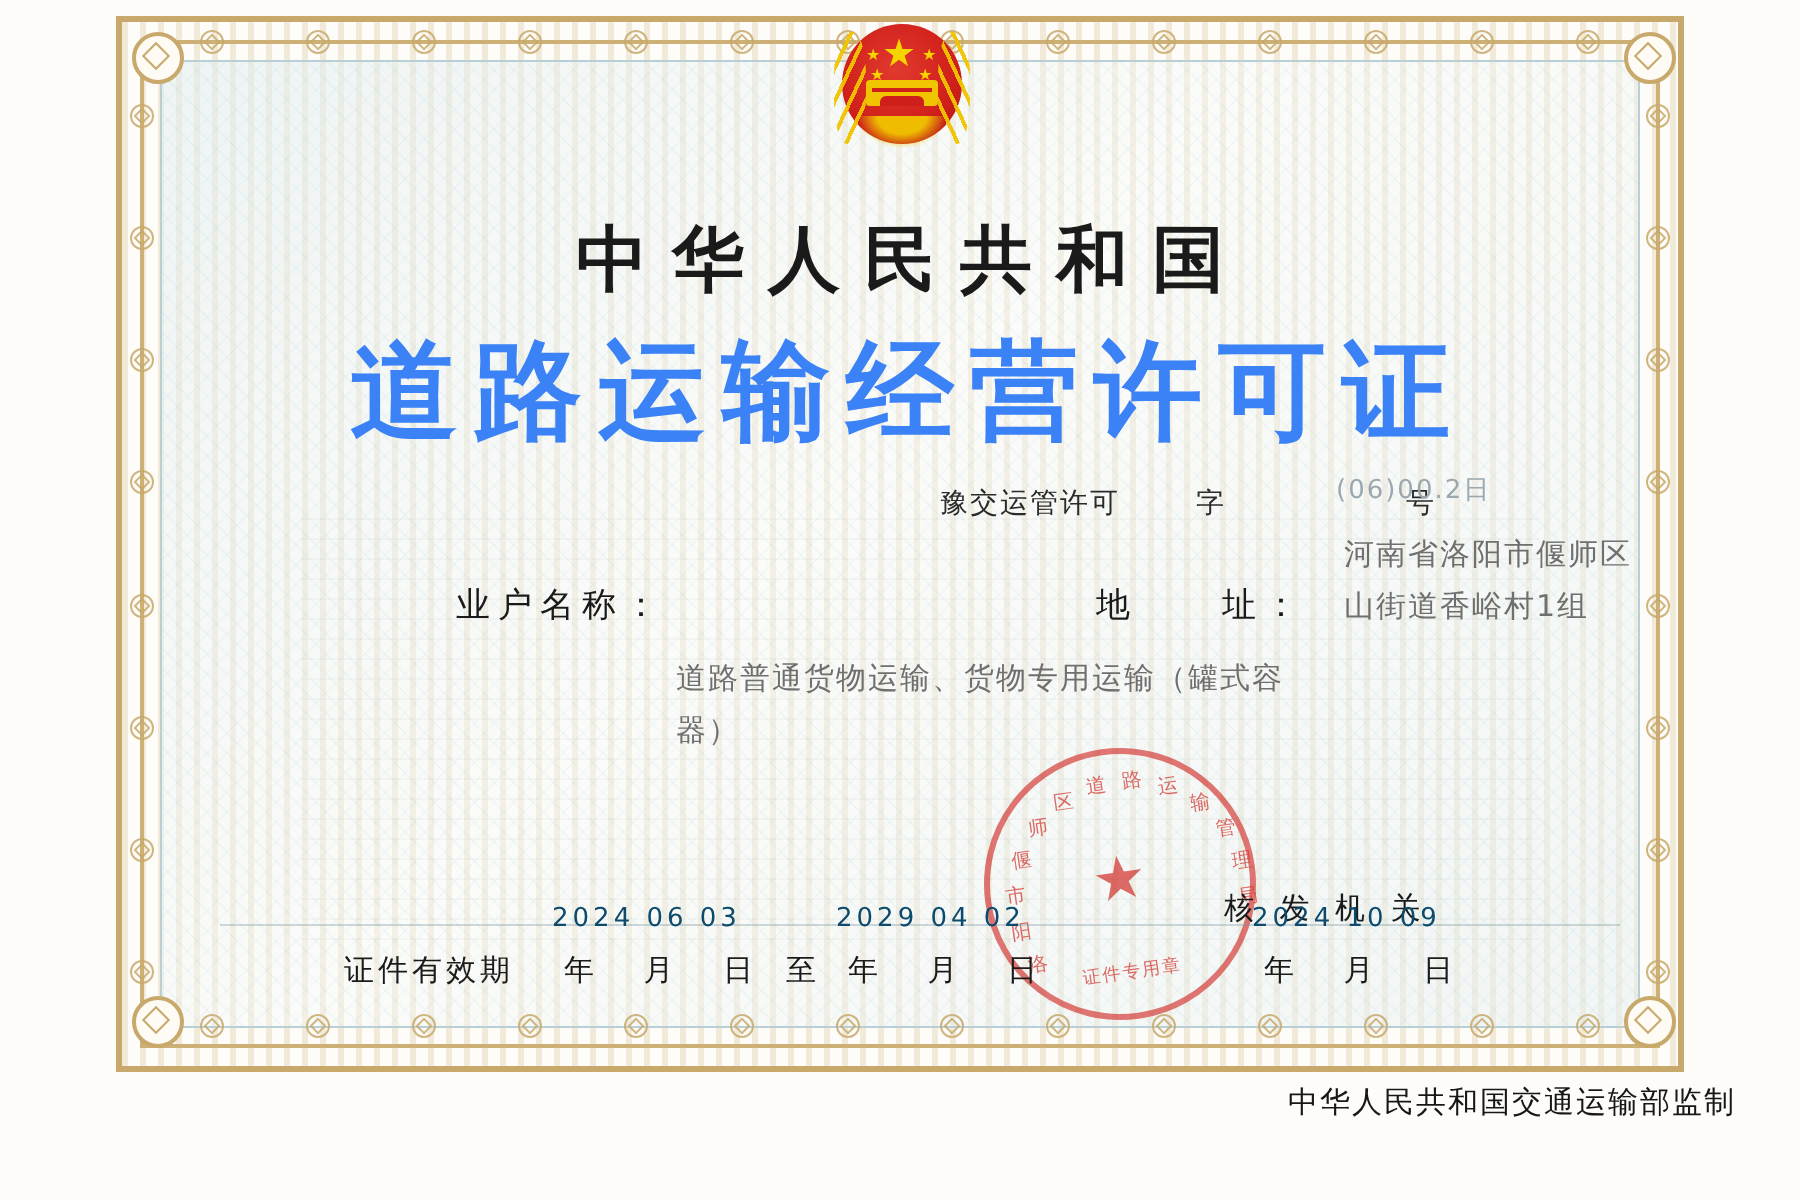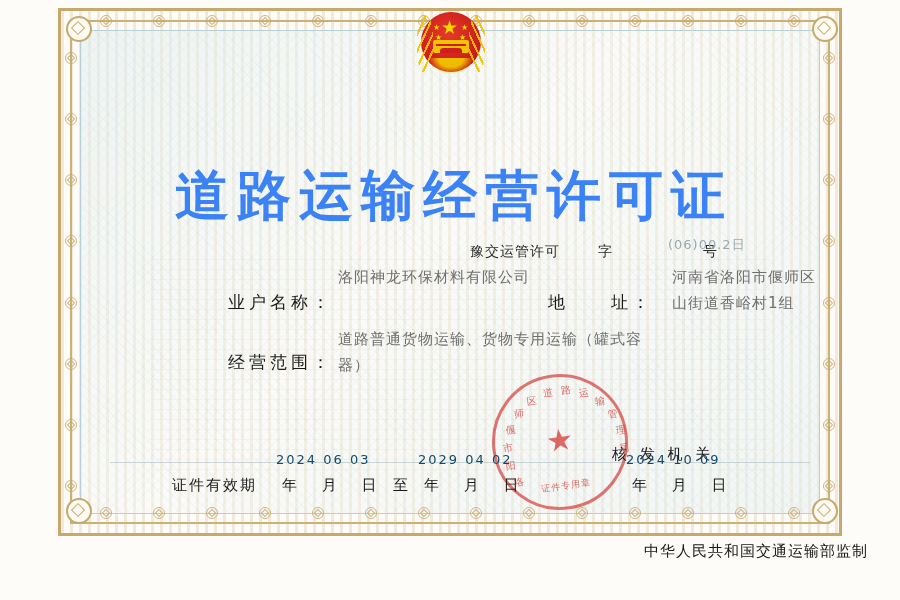--- a/index.html
+++ b/index.html
@@ -506,41 +506,38 @@
     <div class="wheat-r"></div>
     <div class="star-big">★</div>
     <div class="star-s" style="left:18px; top:24px;">★</div>
     <div class="star-s" style="left:20px; top:34px;">★</div>
     <div class="star-s" style="left:46px; top:24px;">★</div>
     <div class="star-s" style="left:44px; top:34px;">★</div>
     <div class="gate"></div>
     <div class="ribbon"></div>
   </div>
 
+  <div class="title-main">中华人民共和国</div>
   <div class="title-sub">道路运输经营许可证</div>
 
   <div class="serial-row">
     <span>豫交运管许可</span>
     <span class="seg-zi">字</span>
     <span class="seg-hao">号</span>
   </div>
   <div class="serial-code">(06)00.2日</div>
 
-  <div class="printed val-company">洛阳神龙环保材料有限公司</div>
   <div class="printed val-address">河南省洛阳市偃师区山街道香峪村1组</div>
   <div class="printed val-scope">道路普通货物运输、货物专用运输（罐式容器）</div>
 
   <div class="label lbl-company">
     <span>业户名称</span><span class="colon">：</span>
   </div>
   <div class="label lbl-address">
     <span>地　　址</span><span class="colon">：</span>
-  </div>
-  <div class="label lbl-scope">
-    <span>经营范围</span><span class="colon">：</span>
   </div>
 
   <div class="seal">
     <div class="seal-text">
       <span style="transform: rotate(-118deg) translate(0,-58px) rotate(118deg);">洛</span>
       <span style="transform: rotate(-100deg) translate(0,-58px) rotate(100deg);">阳</span>
       <span style="transform: rotate(-82deg) translate(0,-58px) rotate(82deg);">市</span>
       <span style="transform: rotate(-64deg) translate(0,-58px) rotate(64deg);">偃</span>
       <span style="transform: rotate(-46deg) translate(0,-58px) rotate(46deg);">师</span>
       <span style="transform: rotate(-28deg) translate(0,-58px) rotate(28deg);">区</span>

